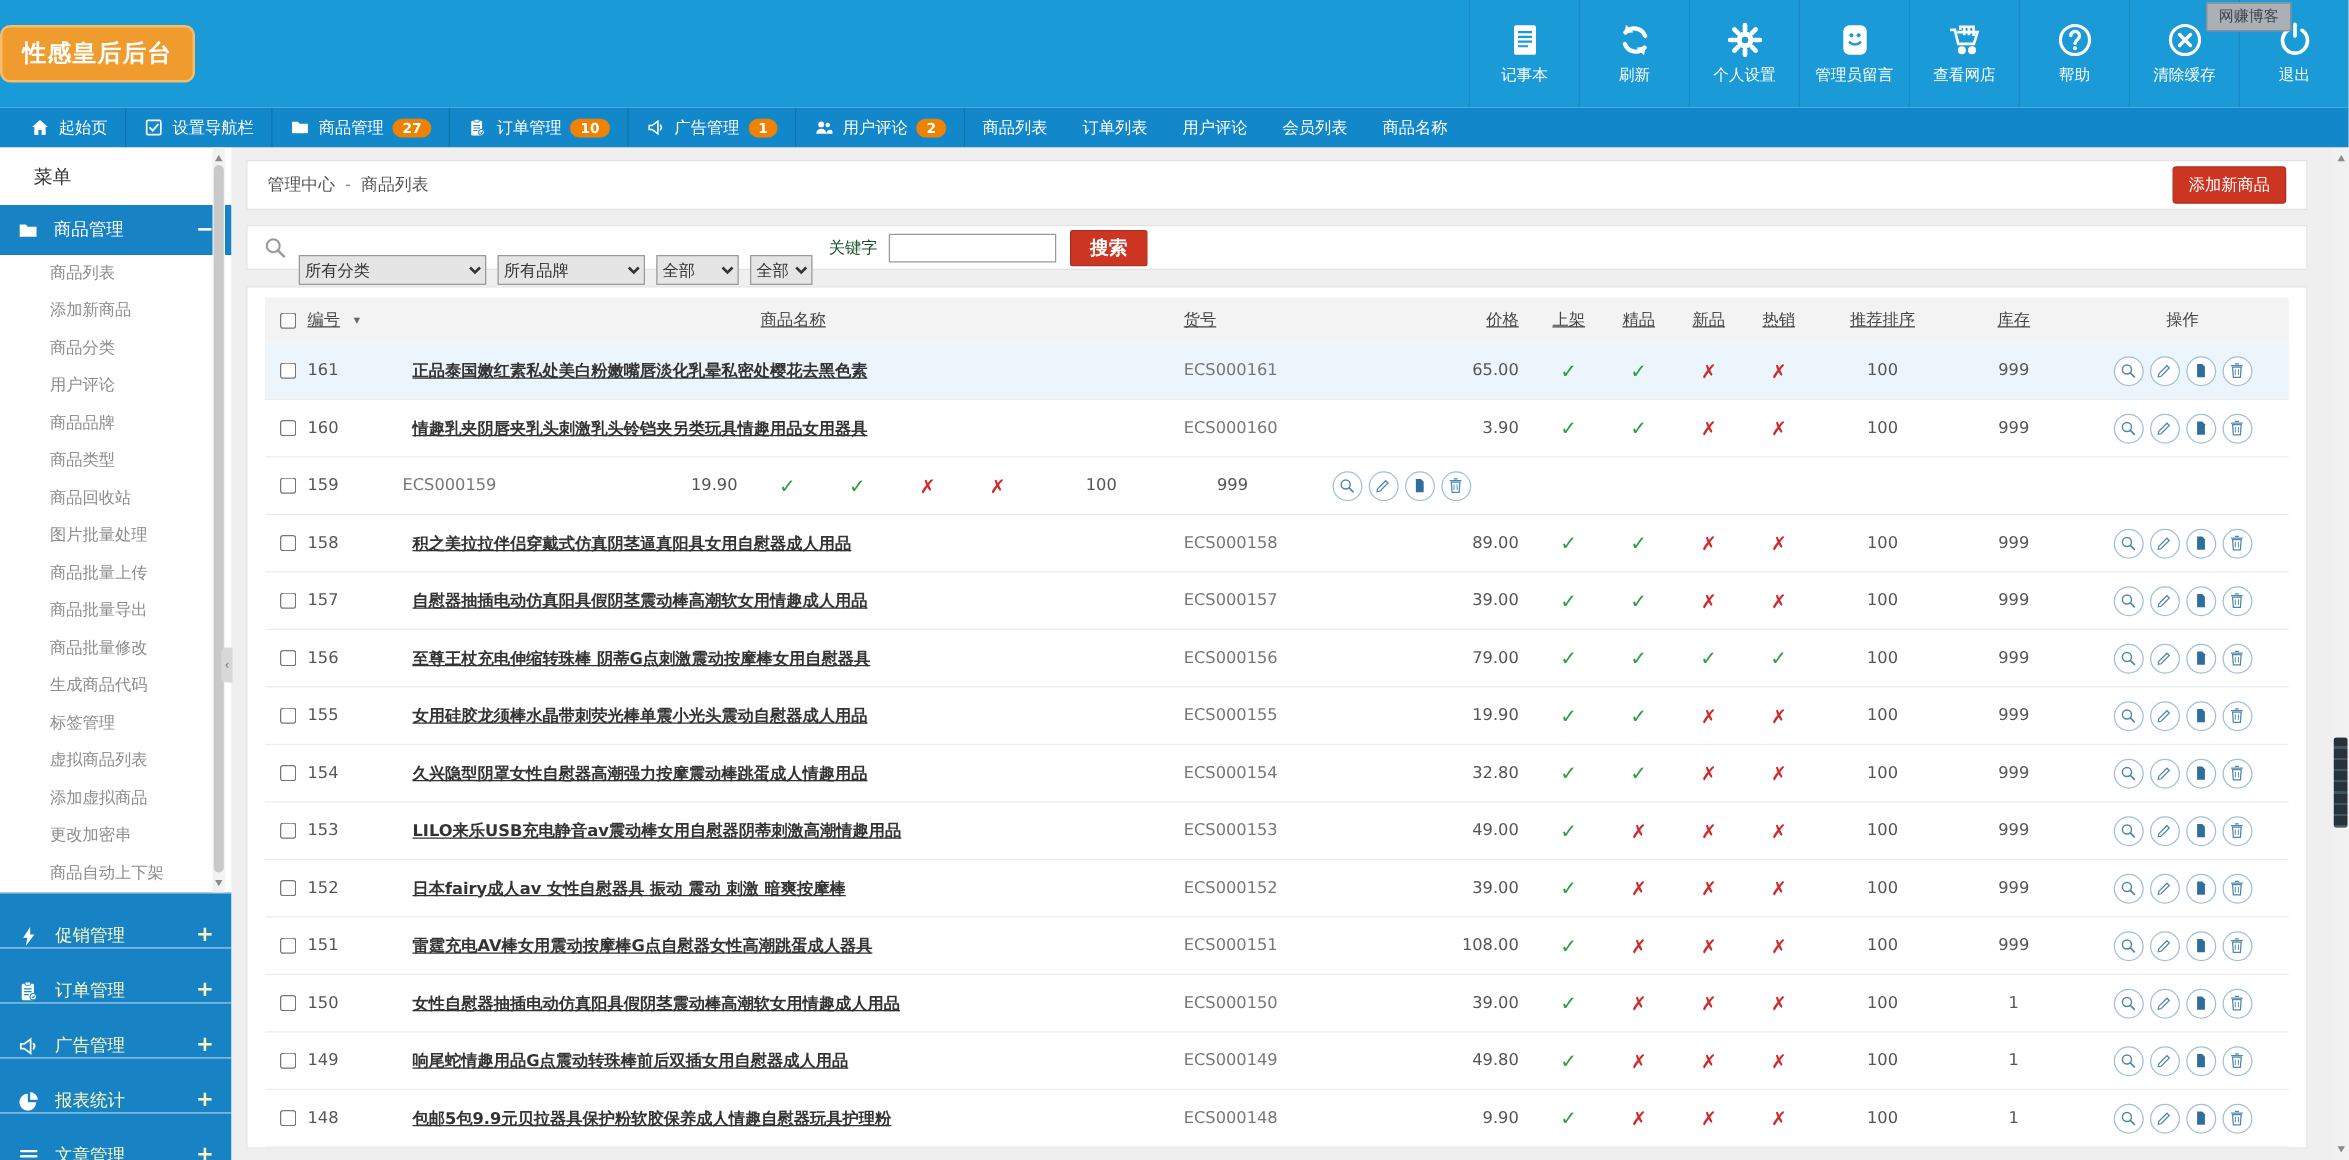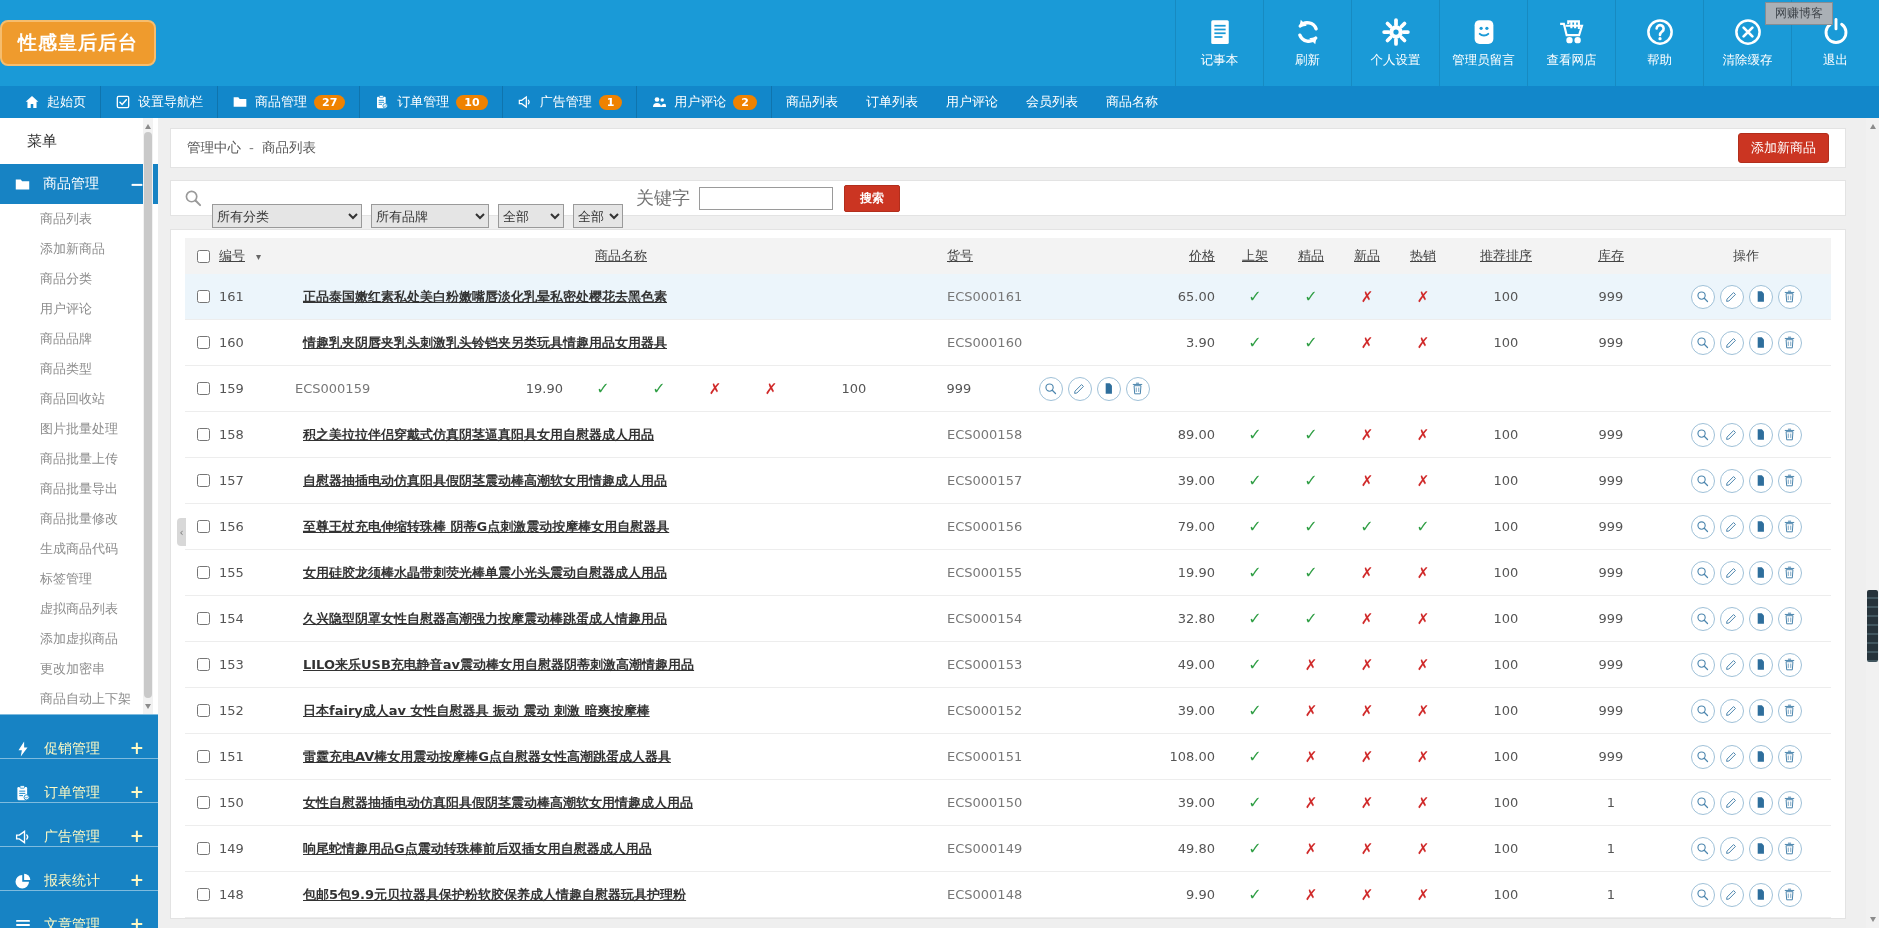--- a/index.html
+++ b/index.html
@@ -22,21 +22,21 @@
   .navbar { height:32px; background:#1287ca; display:flex; align-items:stretch; padding-left:10px; }
   .nav-item { display:flex; align-items:center; gap:7px; padding:0 14px; color:#fff; font-size:13px; cursor:pointer; white-space:nowrap; }
   .nav-item.with-sep { border-right:1px solid rgba(0,0,0,.14); }
   .nav-item .icn { width:16px; height:16px; color:#fff; }
   .badge { background:#ef8200; border-radius:9px; color:#fff; font-size:11px; padding:1px 8px; font-weight:bold; }
 
   
   .layout { position:relative; display:flex; height:810px; }
 
   
-  .sidebar { position:relative; width:158px; background:#fff; flex:none; }
+  .sidebar { position:relative; width:185px; background:#fff; flex:none; }
   .menu-title { height:46px; line-height:46px; padding-left:27px; font-size:15px; color:#333; }
   .side-active { height:40px; background:#1783c4; color:#fff; display:flex; align-items:center; padding:0 14px; gap:12px; font-size:14px; cursor:pointer; }
   .side-active .icn { width:17px; height:17px; color:#fff; }
   .s-toggle { margin-left:auto; font-size:17px; font-weight:bold; cursor:pointer; }
   .side-sub { list-style:none; }
   .side-sub li { height:30px; line-height:30px; padding-left:40px; color:#8c8c8c; font-size:13px; cursor:pointer; }
   .side-section { height:44px; background:#1783c4; color:#fef9c3; display:flex; align-items:flex-end; padding:0 14px; gap:12px;
                   font-size:14px; border-top:1px solid rgba(255,255,255,.45); cursor:pointer; }
   .side-section .icn { width:18px; height:18px; color:#fff; }
 
@@ -56,23 +56,23 @@
 
   .breadcrumb-bar { height:40px; display:flex; align-items:center; padding:0 16px; margin-bottom:12px; color:#555; font-size:13.5px; }
   .breadcrumb-bar .sep { margin:0 8px; color:#888; }
   .add-btn { margin-left:auto; background:#cb3522; border:1px solid #b22e1c; color:#fff; font-size:13px;
              padding:5px 12px; border-radius:3px; cursor:pointer; }
 
   .filter-bar { height:36px; display:flex; align-items:center; gap:9px; padding:0 12px; margin-bottom:13px; }
   .filter-bar .icn.search { width:20px; height:20px; color:#9a9a9a; }
   .filter-bar select { height:24px; border:1px solid #9a9a9a; background:#e5e5e5; color:#333; font-size:13px; font-family:Liberation Serif, serif;margin-top:36px; }
   .sel-category { width:150px; } .sel-brand { width:118px; } .sel-status1 { width:66px; } .sel-status2 { width:50px; }
-  .kw-label { color:#737373; font-size:18px; margin-left:4px; }
+  .kw-label { color:#14532d; font-size:13px; margin-left:4px; }
   .kw-input { width:134px; height:23px; border:1px solid #9a9a9a; padding:0 5px; font-size:13px; font-family:inherit; }
-  .search-btn { background:#cb3522; border:1px solid #b22e1c; color:#fff; font-weight:bold; font-size:12px;
+  .search-btn { background:#cb3522; border:1px solid #b22e1c; color:#fff; font-weight:bold; font-size:15px;
                 padding:4px 15px; border-radius:2px; cursor:pointer; margin-left:2px; }
 
   
   .table-card { padding:8px 14px 0; }
   .thead { display:flex; align-items:center; height:36px; background:#f3f3f3; color:#444; font-size:13px; }
   .thead .hlink { text-decoration:underline; cursor:pointer; color:#444; }
   .trow { display:flex; align-items:center; height:46px; border-bottom:1px solid #ededed; color:#555; font-size:13px; }
   .trow.hl { background:#ecf5fb; }
   .c-id { width:110px; display:flex; align-items:center; gap:9px; padding-left:12px; flex:none; }
   .c-id input { width:13px; height:13px; cursor:pointer; }

